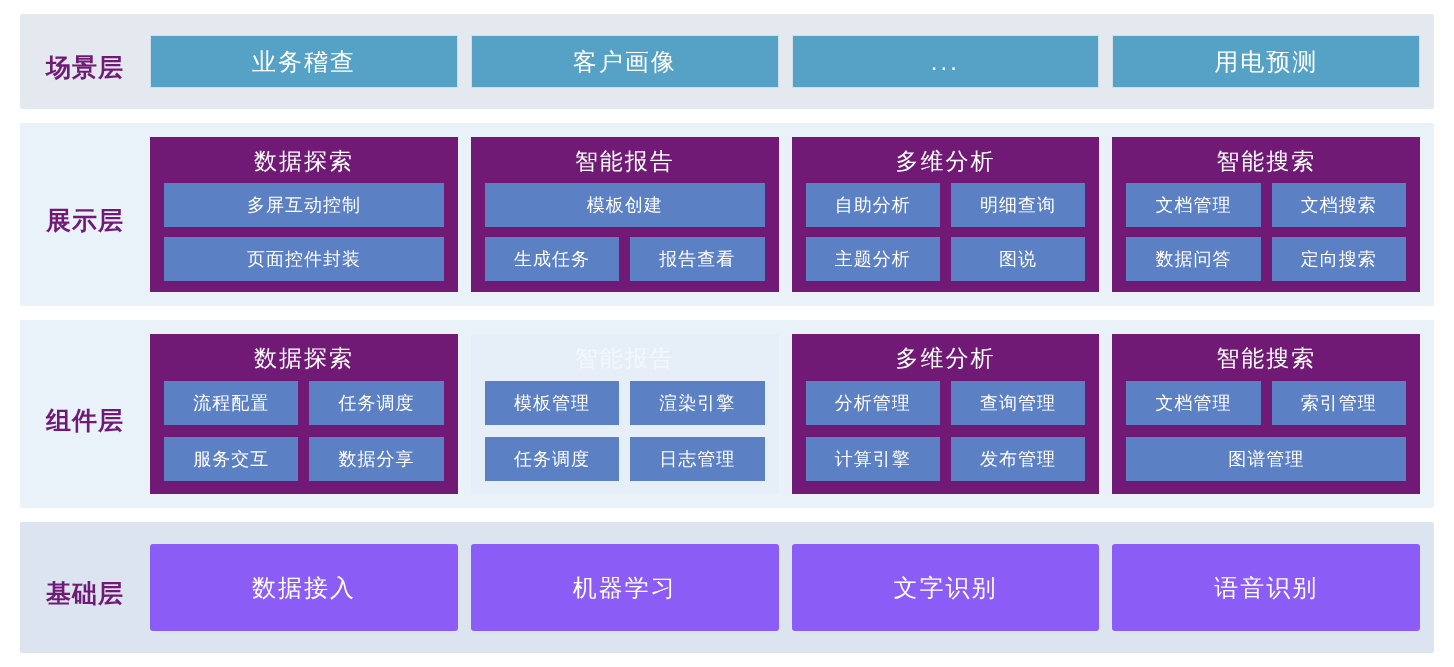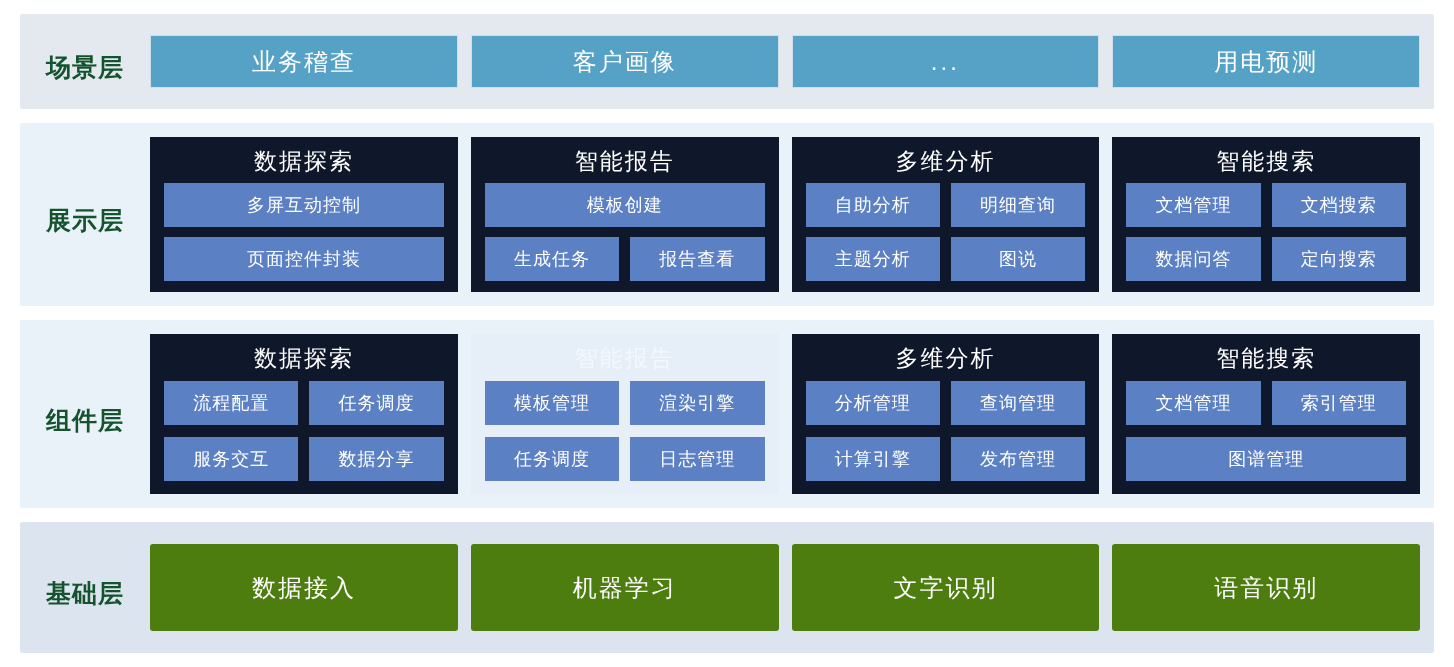--- a/index.html
+++ b/index.html
@@ -37,21 +37,21 @@
   .band-base     { background: #dce5ef; height: 132px; }
 
   .band-label {
     width: 130px;
     min-width: 130px;
     display: flex;
     align-items: center;
     justify-content: center;
     font-size: 25px;
     font-weight: bold;
-    color: #14532d;
+    color: #701a75;
     letter-spacing: 1px;
     user-select: none;
     margin-top: 12px;
   }
 
   .band-body {
     flex: 1;
     display: flex;
     align-items: stretch;
     gap: 13px;
@@ -74,35 +74,35 @@
     color: #ffffff;
     font-size: 24px;
     letter-spacing: 2px;
     box-sizing: border-box;
   }
   .scene-tile.ellipsis { font-size: 24px; letter-spacing: 3px; }
 
   
   .base-tile {
     flex: 1;
-    background: #4d7c0f;
+    background: #8b5cf6;
     border-radius: 3px;
     display: flex;
     align-items: center;
     justify-content: center;
     color: #ffffff;
     font-size: 24px;
     letter-spacing: 2px;
     box-sizing: border-box;
   }
 
   
   .panel {
     flex: 1;
-    background: #0f172a;
+    background: #701a75;
     box-sizing: border-box;
     padding: 8px 14px 12px 14px;
     display: flex;
     flex-direction: column;
   }
   .panel.faded {
     background: #e6eef7;
     font-family: Liberation Serif, serif;
   }
   .panel-title {

